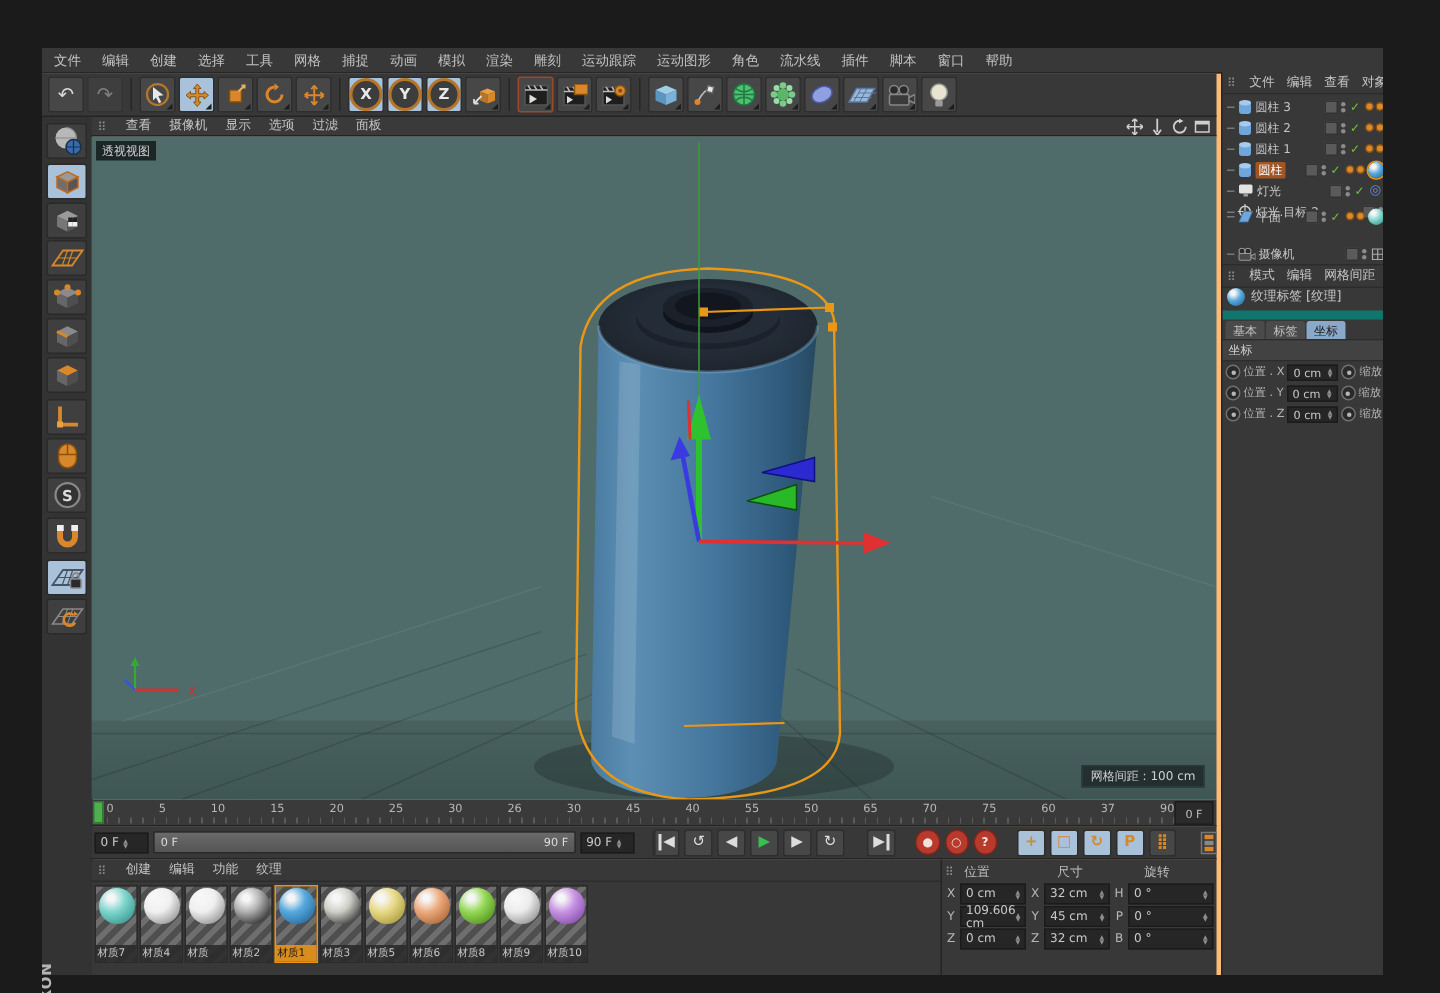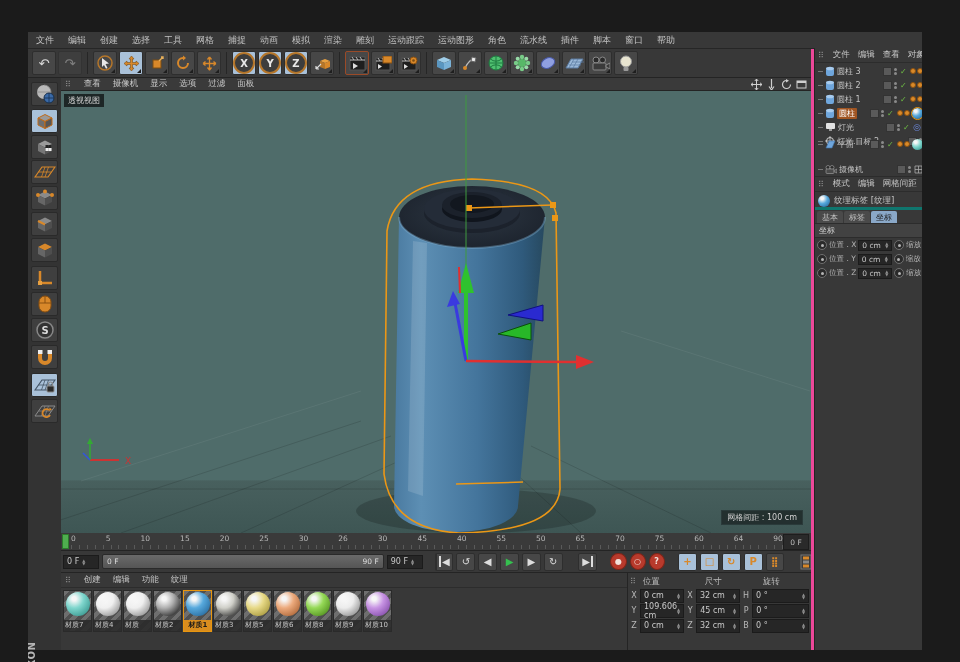--- a/index.html
+++ b/index.html
@@ -1,19 +1,19 @@
 <!DOCTYPE html>
 <html><head>
 <meta charset="utf-8">
 <style>
   html,body{margin:0;padding:0;background:#141414;}
   .stage{position:relative;width:960px;height:662px;background:#1b1b1b;overflow:hidden;
          font-family:"DejaVu Sans","Liberation Sans",sans-serif;color:#c5c5c5;font-size:9px;
          -webkit-font-smoothing:antialiased;}
-  .app{position:absolute;left:28px;top:32px;width:894px;height:618px;background:#ec4899;}
+  .app{position:absolute;left:28px;top:32px;width:894px;height:618px;background:#fdba74;}
   .abs{position:absolute;}
   
   .menubar{left:0;top:0;width:894px;height:17px;background:#383838;border-bottom:1px solid #262626;
            display:flex;align-items:center;gap:14px;padding-left:8px;box-sizing:border-box;}
   .menubar span{color:#c2c2c2;cursor:default;}
   .grip{color:#8a8a8a;font-size:8px;letter-spacing:-1px;margin-right:2px;}
   
   .toolbar{left:0;top:17px;width:783px;height:29px;background:#383838;border-bottom:1px solid #242424;
            display:flex;align-items:center;gap:2px;padding-left:4px;box-sizing:border-box;}
   .tile{width:24px;height:24px;background:#474747;border:1px solid #2e2e2e;border-radius:2px;
@@ -62,28 +62,28 @@
         display:flex;align-items:center;justify-content:center;color:#ddd;font-size:10px;box-sizing:border-box;}
   .tbtn.on{background:#a9c1d9;}
   .tbtn .or{color:#d8882a;font-weight:bold;}
   .playg{color:#35c04f;}
   .rec{width:15px;height:15px;border-radius:50%;background:#b83a2c;border:1px solid #7e2418;color:#f2e2dc;
        font-size:8px;font-weight:bold;display:flex;align-items:center;justify-content:center;}
   
   .matpanel{left:33px;top:541px;width:567px;height:77px;background:#383838;border-right:1px solid #242424;box-sizing:border-box;}
   .matmenu{height:14px;display:flex;align-items:center;gap:12px;padding-left:4px;border-bottom:1px solid #2c2c2c;font-size:8.5px;}
   .mats{display:flex;gap:1px;padding:2px 0 0 2px;}
-  .mat{width:29px;height:42px;background:repeating-linear-gradient(135deg,#6e6e6e 0 4px,#4f4f4f 4px 8px);
+  .mat{width:29px;height:52px;background:repeating-linear-gradient(135deg,#6e6e6e 0 4px,#4f4f4f 4px 8px);
        border:1px solid #2a2a2a;position:relative;box-sizing:border-box;}
   .mat.sel{border:1px solid #e8960f;}
   .msph{display:block;width:24px;height:24px;border-radius:50%;margin:1px auto 0;
         background:radial-gradient(circle at 34% 28%,rgba(255,255,255,.95) 0 9%,var(--c) 40%,var(--cd) 88%);}
   .mname{position:absolute;left:0;bottom:0;width:100%;height:11px;background:rgba(40,40,40,.85);
          color:#c8c8c8;font-size:7px;text-align:left;padding-left:1px;box-sizing:border-box;overflow:hidden;white-space:nowrap;}
-  .mat.sel .mname{background:#d98d1e;color:#1a1a1a;font-weight:bold;text-align:center;}
+  .mat.sel .mname{background:#d98d1e;color:#1a1a1a;font-weight:normal;}
   
   .coords{left:600px;top:541px;width:183px;height:77px;background:#383838;box-sizing:border-box;padding:2px 2px 0 2px;}
   .chead{display:flex;align-items:center;font-size:8.5px;color:#bdbdbd;height:13px;gap:0;}
   .crow{display:flex;align-items:center;height:15px;gap:2px;font-size:8px;color:#b8b8b8;}
   .axl{width:8px;text-align:center;}
   .cfld{flex:0 0 44px;}
   
   .rpanel{left:786px;top:16px;width:108px;height:602px;background:#383838;border-left:1px solid #242424;
           overflow:hidden;box-sizing:border-box;}
   .rpmenu{height:14px;display:flex;align-items:center;gap:8px;padding-left:3px;border-bottom:1px solid #2c2c2c;
@@ -96,21 +96,21 @@
   .vis-sq{width:7px;height:7px;background:#5a5a5a;border:1px solid #333;margin-left:auto;flex:0 0 7px;}
   .vis-dots{display:flex;flex-direction:column;gap:1px;flex:0 0 4px;}
   .vis-dots i{width:3px;height:3px;border-radius:50%;background:#8a8a8a;}
   .chk{color:#6fbf44;font-size:8px;font-weight:bold;flex:0 0 8px;}
   .tag-dots{display:flex;gap:1px;flex:0 0 9px;}
   .tag-dots i{width:4px;height:4px;border-radius:50%;background:#d98a2a;border:1px solid #8a5010;}
   .tsph{width:11px;height:11px;border-radius:50%;flex:0 0 11px;
         background:radial-gradient(circle at 34% 28%,rgba(255,255,255,.95) 0 12%,var(--c) 45%,var(--cd) 90%);}
   .tsph.selt{outline:1px solid #e8960f;}
   .ttag{color:#6a86d8;font-size:9px;flex:0 0 10px;}
-  .attr-title{height:15px;display:flex;align-items:flex-end;gap:4px;padding-left:3px;font-size:8.5px;border-bottom:3px solid #0f766e;}
+  .attr-title{height:15px;display:flex;align-items:flex-start;gap:4px;padding-left:3px;font-size:8.5px;border-bottom:6px solid #0f766e;}
   .sph12{width:12px;height:12px;border-radius:50%;
          background:radial-gradient(circle at 34% 28%,rgba(255,255,255,.95) 0 12%,var(--c) 45%,var(--cd) 90%);}
   .tabs{height:14px;display:flex;gap:1px;padding:1px 0 0 2px;border-bottom:1px solid #2c2c2c;box-sizing:border-box;}
   .tab{background:#4a4a4a;color:#c0c0c0;font-size:8px;padding:1px 5px;border-radius:2px 2px 0 0;font-family:Liberation Serif, serif;}
   .tab.active{background:#8aa8c8;color:#1d1d1d;}
   .sect{height:13px;background:#424242;border-bottom:1px solid #2c2c2c;display:flex;align-items:center;
         padding-left:4px;font-size:8px;color:#cfcfcf;}
   .arow{height:14px;display:flex;align-items:center;gap:2px;padding-left:2px;font-size:7.5px;color:#b5b5b5;white-space:nowrap;}
   .radio{width:8px;height:8px;border-radius:50%;border:1px solid #707070;background:#2a2a2a;flex:0 0 8px;
          display:flex;align-items:center;justify-content:center;}
@@ -501,21 +501,21 @@
       <span>26</span>
       <span>30</span>
       <span>45</span>
       <span>40</span>
       <span>55</span>
       <span>50</span>
       <span>65</span>
       <span>70</span>
       <span>75</span>
       <span>60</span>
-      <span>64</span>
+      <span>37</span>
       <span>90</span>
     </div>
     <div class="tickmarks"></div>
     <div class="rchip">0 F</div>
   </div>
 
   <div class="abs transport">
     <div class="fld" style="width:38px">
       <span>0 F</span>
       <span class="spin">

